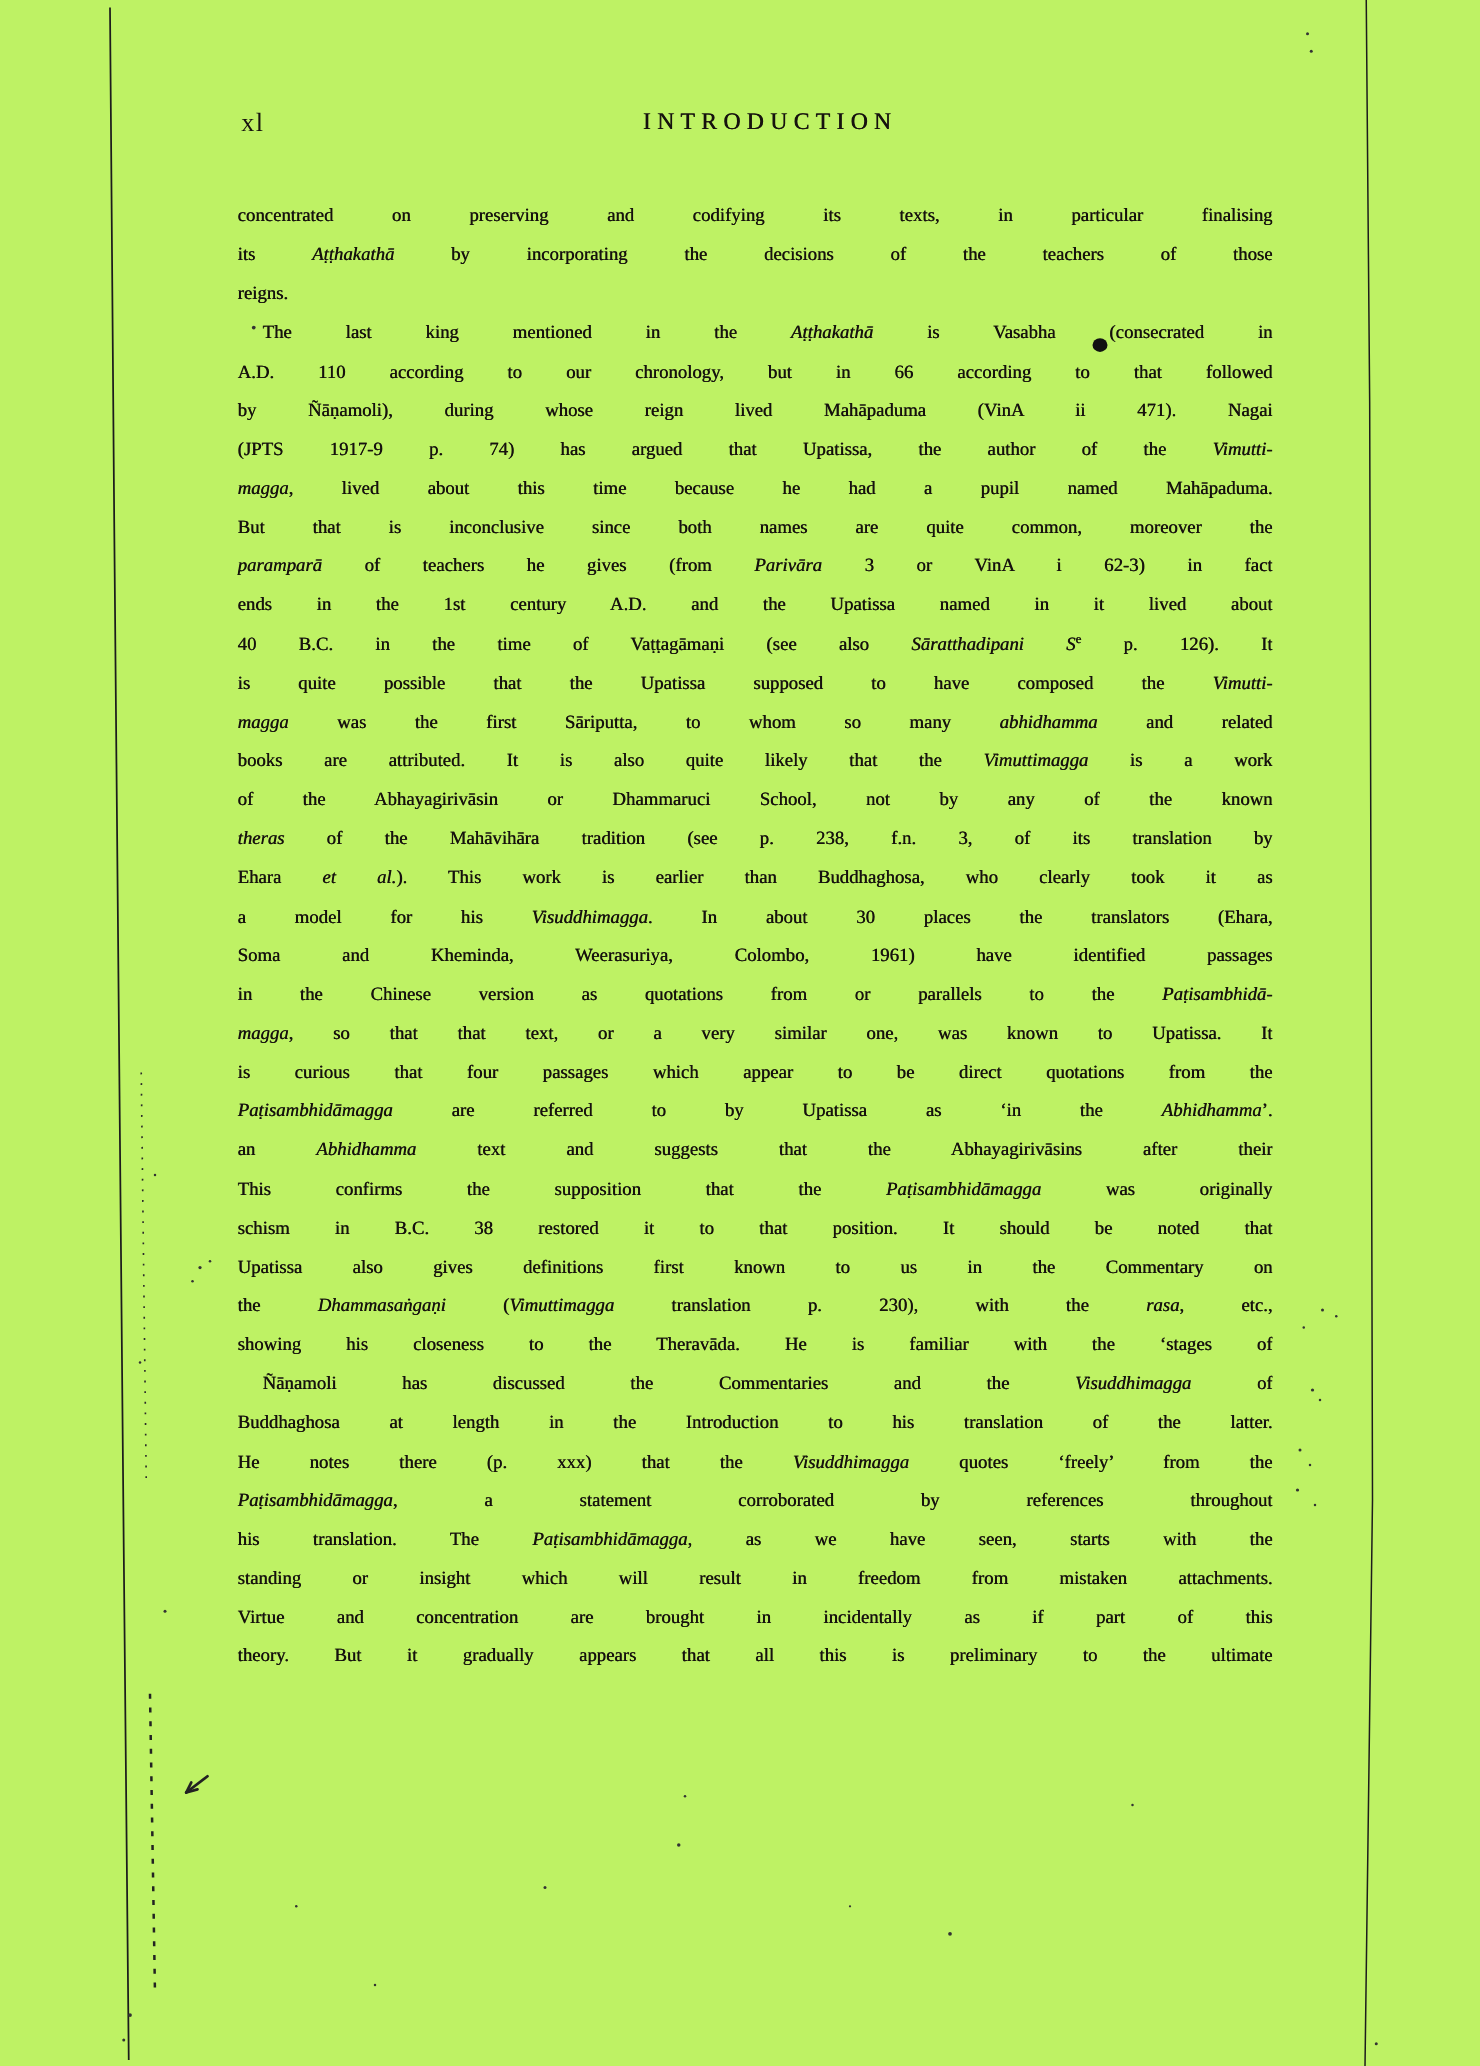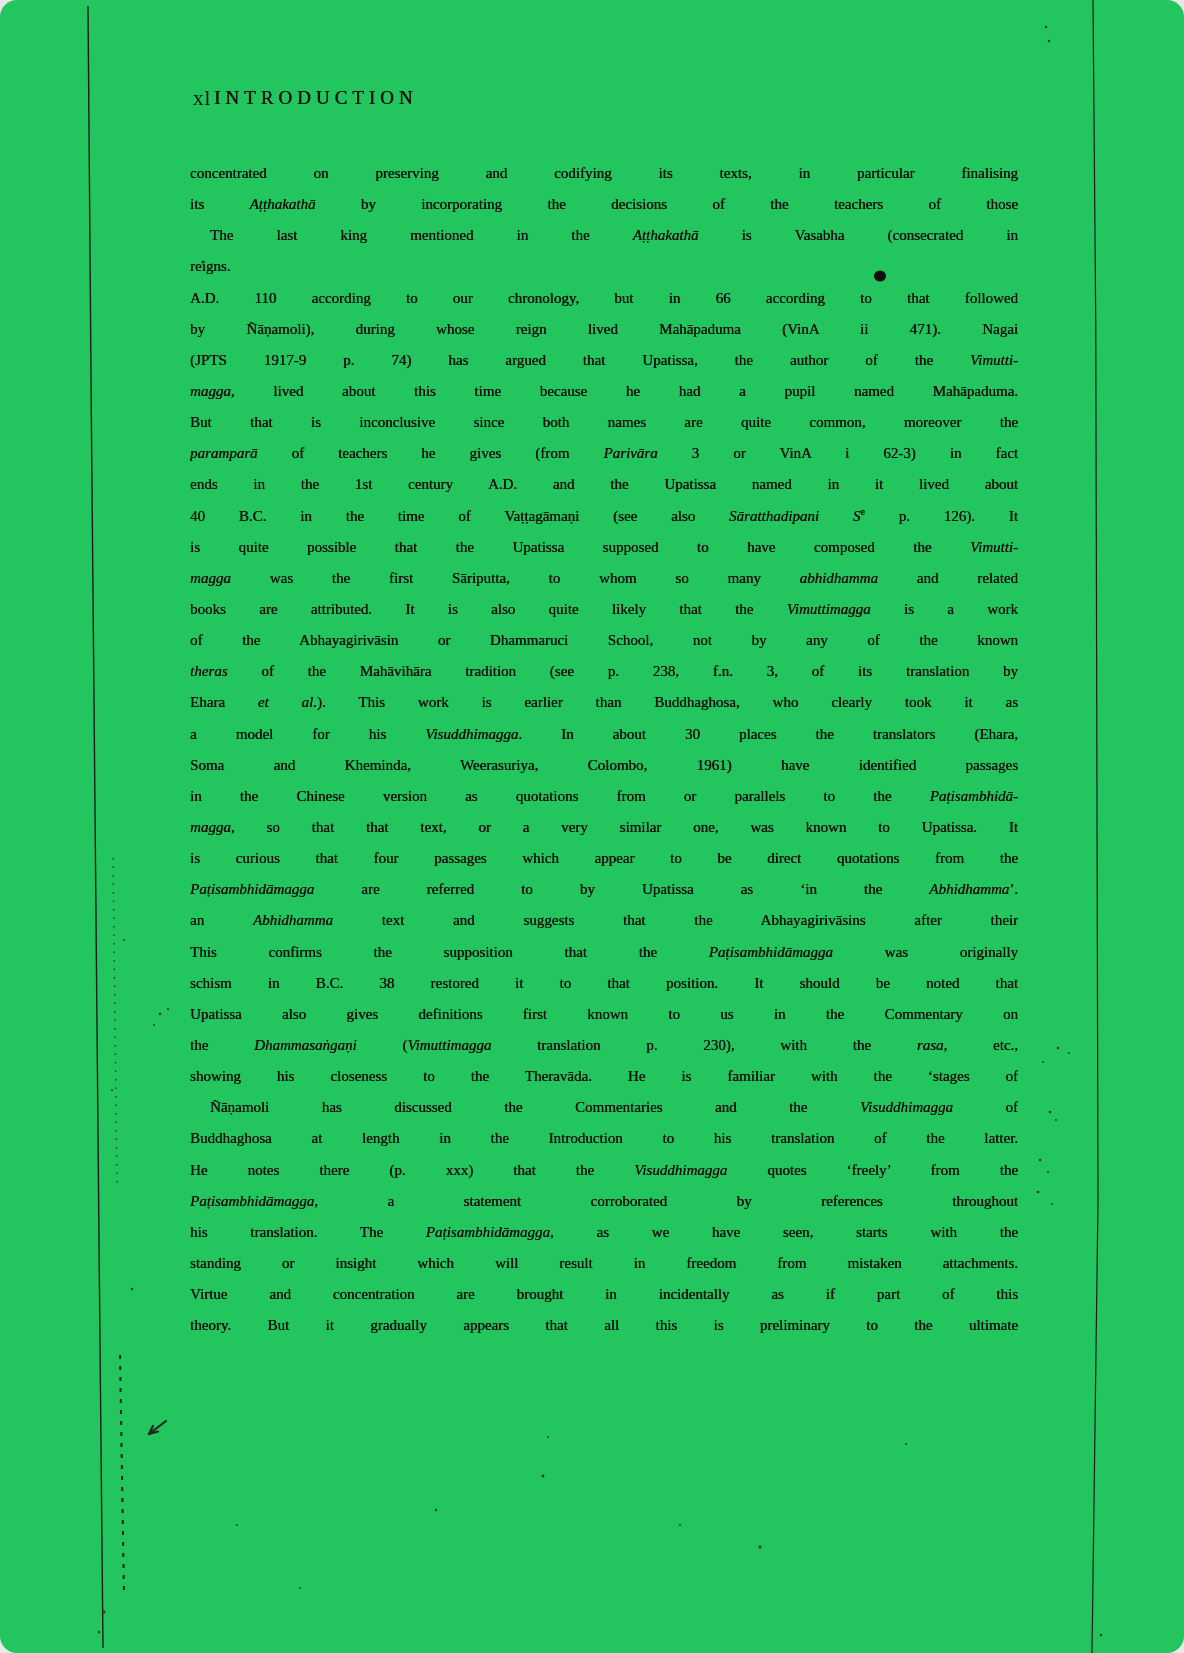--- a/index.html
+++ b/index.html
@@ -1,32 +1,32 @@
 <!DOCTYPE html>
 <html><head>
 <meta charset="utf-8">
 <style>
   html,body{margin:0;padding:0;background:#e8e8e8;}
   .page{
     position:relative;
     width:1184px;height:1653px;
-    background:#22c55e;
+    background:#bef264;
     overflow:hidden;
     font-family:"Liberation Serif","DejaVu Serif",serif;
     color:#16120e;
-    border-radius:17px;
   }
   .page-header{position:absolute;left:0;top:84px;width:100%;height:30px;}
   .page-num{
     position:absolute;left:193px;top:2px;
     font-size:21px;letter-spacing:1px;
   }
   .page-title{
     position:absolute;left:190px;top:3px;width:828px;
     padding-left:24px;box-sizing:border-box;
+    text-align:center;
     font-size:19px;letter-spacing:5px;
     text-shadow:0.4px 0 0 currentColor;
   }
   .body-text{
     position:absolute;left:190px;top:158px;width:828px;
   }
   .line{
     height:31.15px;line-height:31.15px;
     font-size:15px;
     text-align:justify;text-align-last:justify;
@@ -45,22 +45,22 @@
 <div class="page">
 
   <div class="page-header">
     <div class="page-num">xl</div>
     <div class="page-title">INTRODUCTION</div>
   </div>
 
   <div class="body-text">
       <div class="line"><span>concentrated on preserving and codifying its texts, in particular finalising</span></div>
       <div class="line"><span>its </span><span class="it">Aṭṭhakathā</span><span> by incorporating the decisions of the teachers of those</span></div>
+      <div class="line para-end"><span>reigns.</span></div>
       <div class="line indent"><span>The last king mentioned in the </span><span class="it">Aṭṭhakathā</span><span> is Vasabha (consecrated in</span></div>
-      <div class="line para-end"><span>reigns.</span></div>
       <div class="line"><span>A.D. 110 according to our chronology, but in 66 according to that followed</span></div>
       <div class="line"><span>by Ñāṇamoli), during whose reign lived Mahāpaduma (VinA ii 471). Nagai</span></div>
       <div class="line"><span>(JPTS 1917-9 p. 74) has argued that Upatissa, the author of the </span><span class="it">Vimutti-</span></div>
       <div class="line"><span class="it">magga</span><span>, lived about this time because he had a pupil named Mahāpaduma.</span></div>
       <div class="line"><span>But that is inconclusive since both names are quite common, moreover the</span></div>
       <div class="line"><span class="it">paramparā</span><span> of teachers he gives (from </span><span class="it">Parivāra</span><span> 3 or VinA i 62-3) in fact</span></div>
       <div class="line"><span>ends in the 1st century A.D. and the Upatissa named in it lived about</span></div>
       <div class="line"><span>40 B.C. in the time of Vaṭṭagāmaṇi (see also </span><span class="it">Sāratthadipani</span><span class="it"> S</span><sup>e</sup><span> p. 126). It</span></div>
       <div class="line"><span>is quite possible that the Upatissa supposed to have composed the </span><span class="it">Vimutti-</span></div>
       <div class="line"><span class="it">magga</span><span> was the first Sāriputta, to whom so many </span><span class="it">abhidhamma</span><span> and related</span></div>

